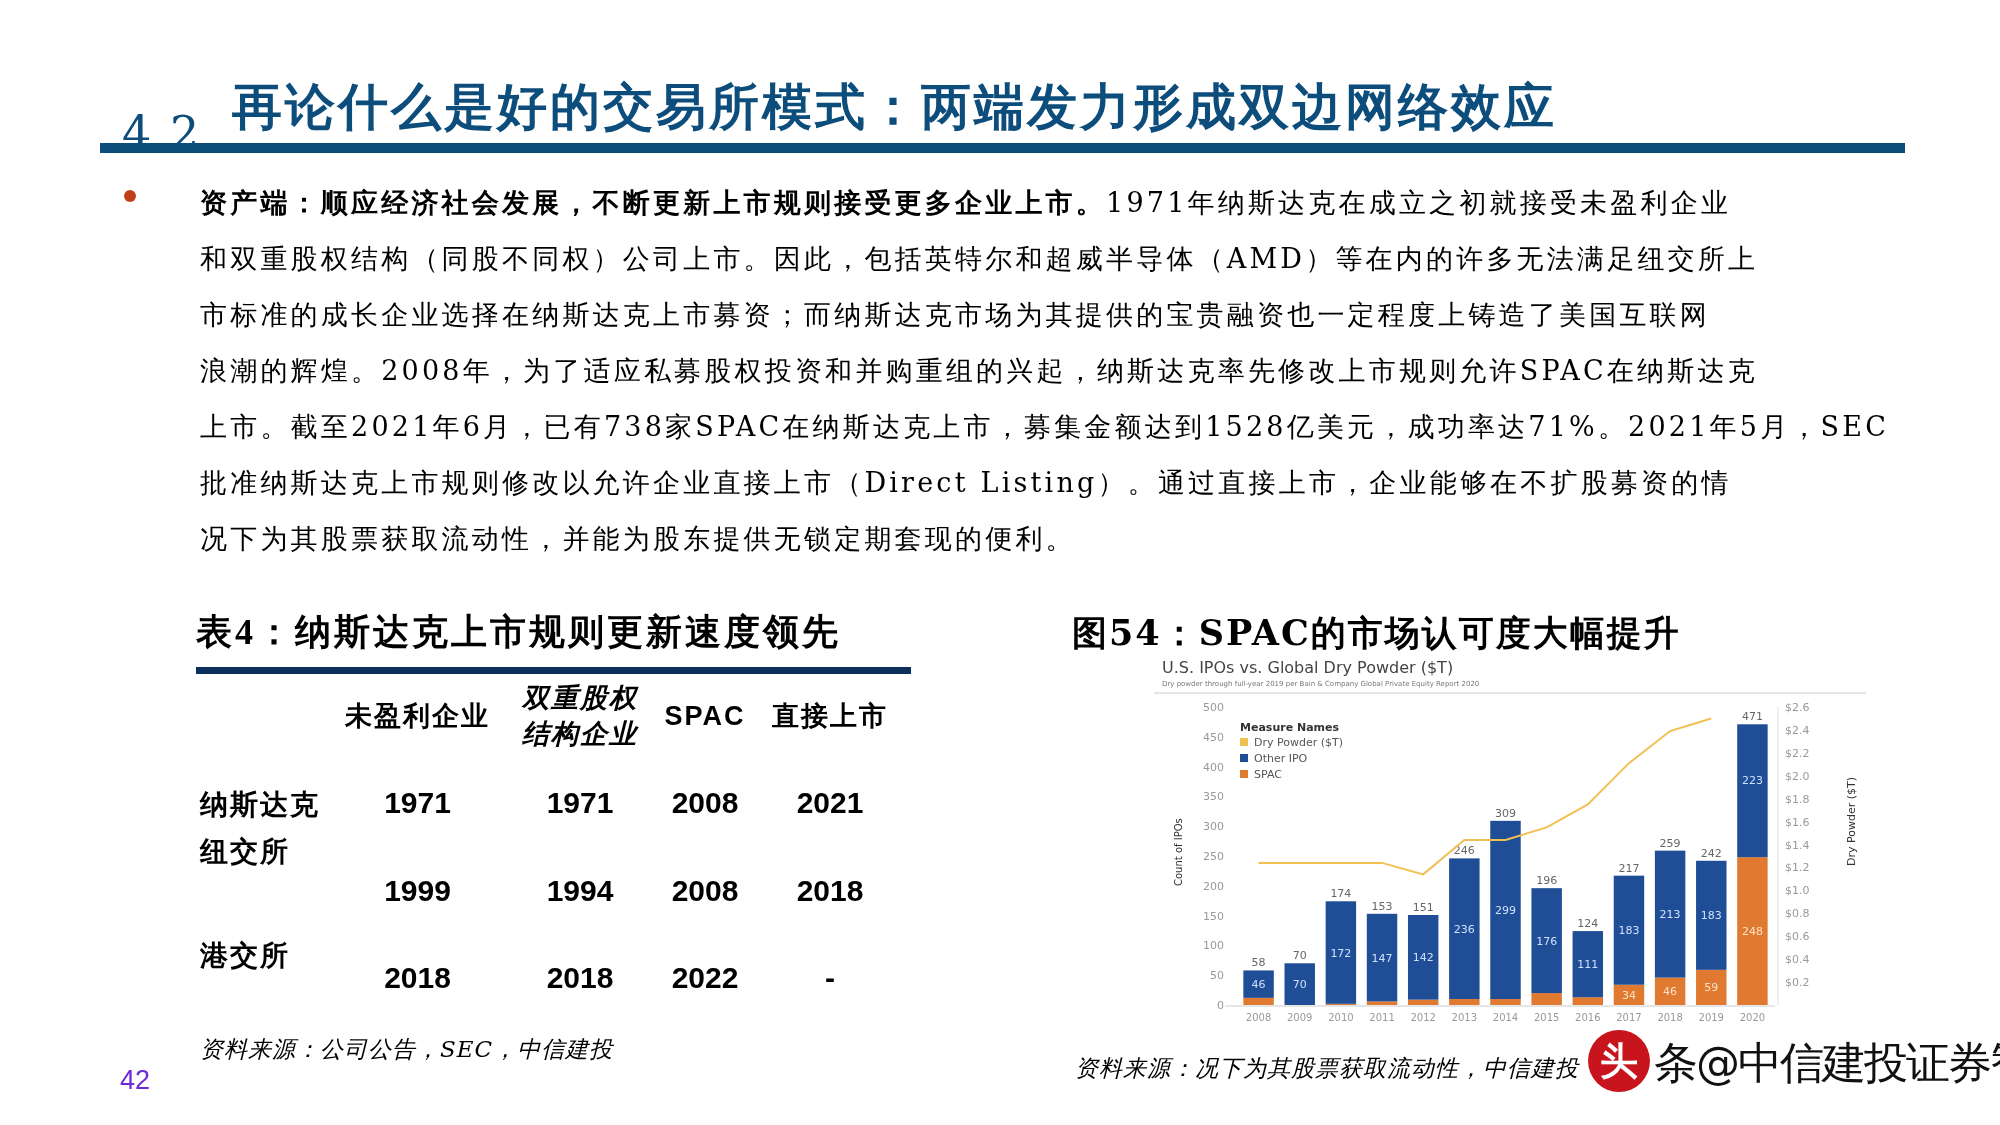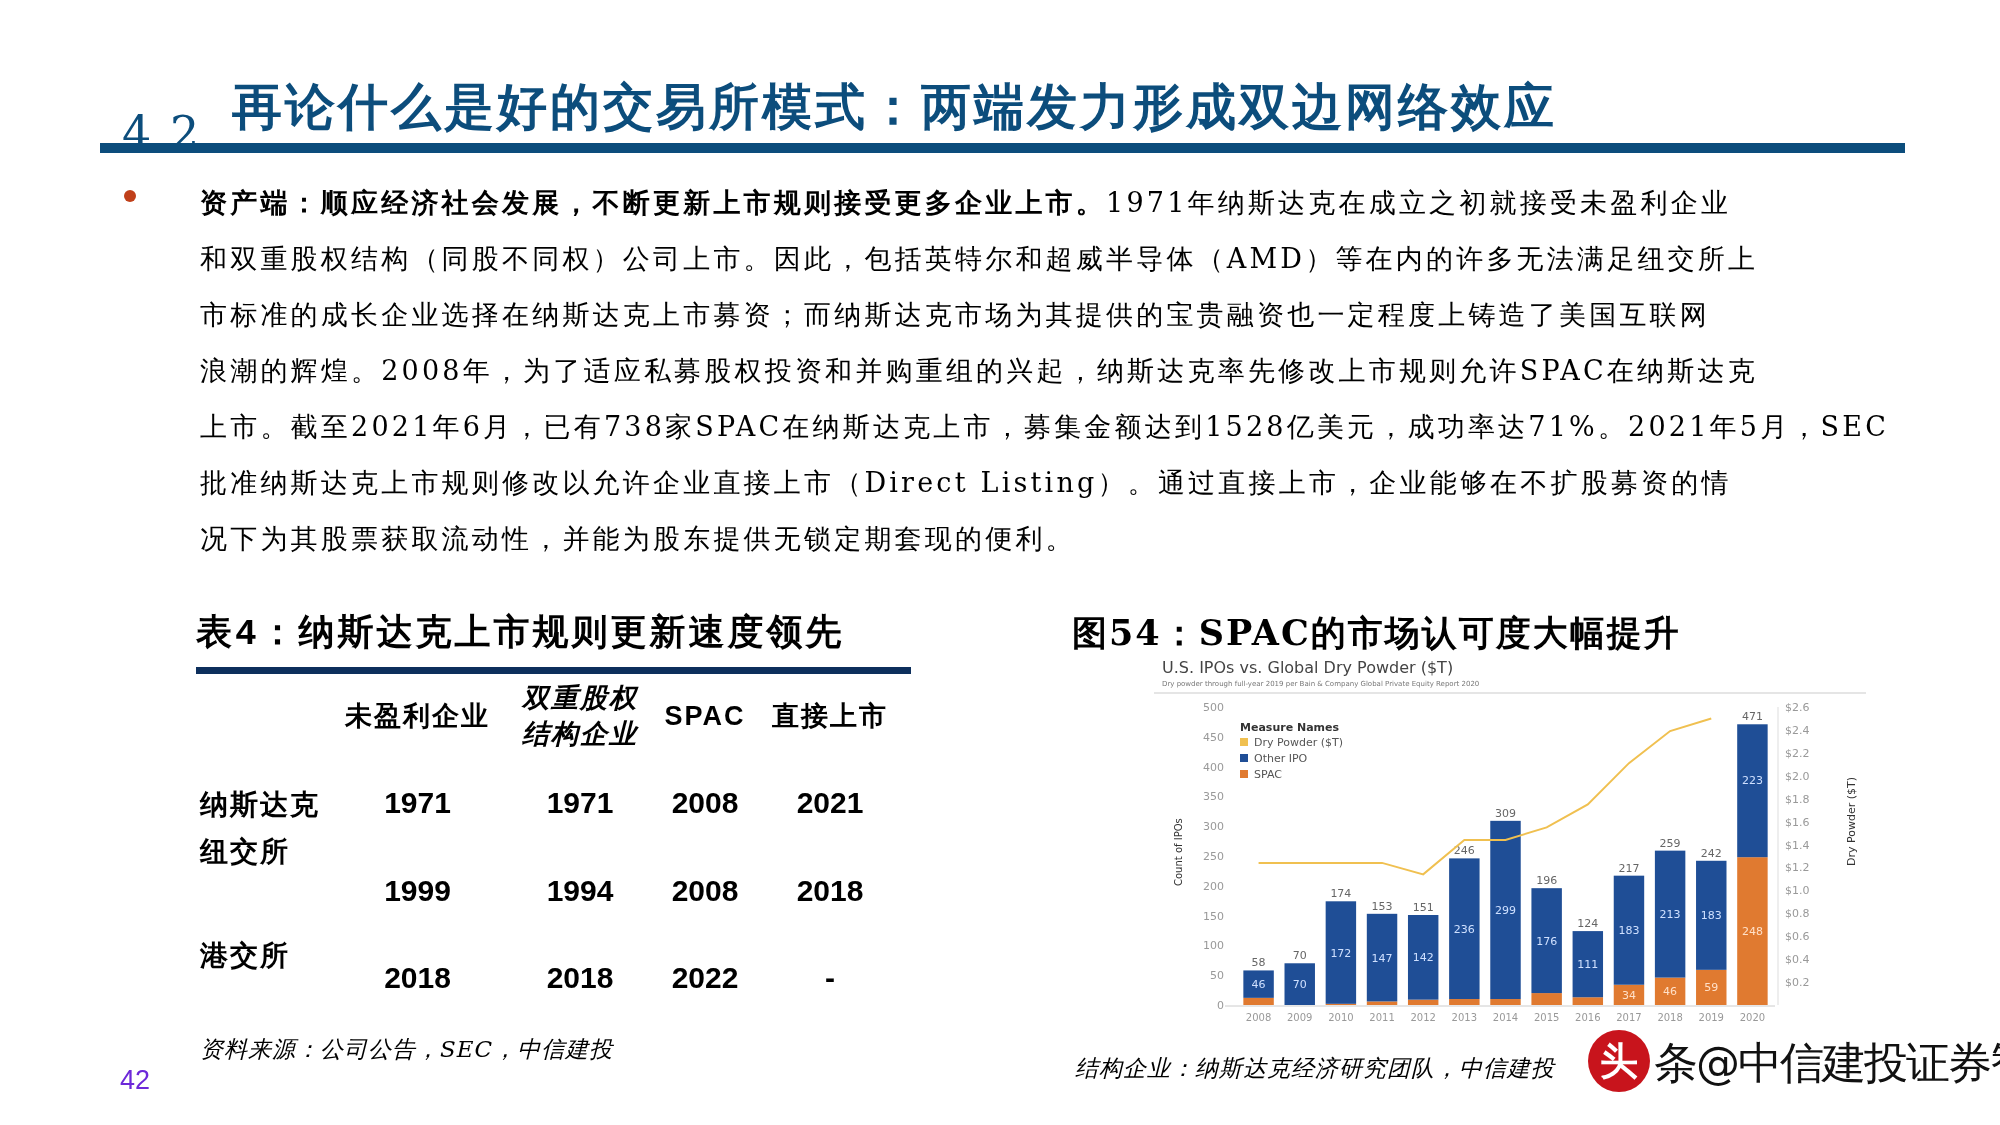--- a/index.html
+++ b/index.html
@@ -5,21 +5,21 @@
   * { margin:0; padding:0; box-sizing:border-box; }
   html, body { width:2000px; height:1125px; background:#ffffff; overflow:hidden; }
   body { position:relative; font-family:"DejaVu Sans", sans-serif; color:#000; }
   .abs { position:absolute; }
   #title-num { left:122px; top:72px; font-family:"DejaVu Serif", serif; font-size:46px; color:#0c4d7c; letter-spacing:2px;margin-top:34px; }
   #title-text { left:232px; top:74px; font-family:"DejaVu Serif", serif; font-weight:bold; font-size:50px; color:#0c4d7c; letter-spacing:3px; }
   #title-bar { left:100px; top:143px; width:1805px; height:10px; background:#0c4d7c; }
   #bullet { left:124px; top:190px; width:12px; height:12px; border-radius:50%; background:#c0401a; }
   .para-line { left:200px; font-family:"DejaVu Serif", serif; font-size:27px; letter-spacing:3.2px; white-space:nowrap; line-height:40px; }
   .para-line b { font-weight:bold; }
-  #table-title { left:196px; top:608px; font-family:Liberation Mono, monospace; font-weight:bold; font-size:36px; letter-spacing:3px; }
+  #table-title { left:196px; top:608px; font-family:Liberation Serif, serif; font-weight:bold; font-size:36px; letter-spacing:3px; }
   #table-bar { left:196px; top:667px; width:715px; height:7px; background:#0d2f5c; }
   .th { font-family:"DejaVu Serif", serif; font-weight:bold; font-size:27px; text-align:center; letter-spacing:2px; line-height:36px; }
   .td { font-family:"Liberation Sans", sans-serif; font-weight:bold; font-size:30px; text-align:center; }
   .rh { font-family:"DejaVu Serif", serif; font-weight:bold; font-size:28px; letter-spacing:2px; }
   .source { font-family:"DejaVu Serif", serif; font-style:italic; font-size:23px; letter-spacing:1px; }
   #page-num { left:120px; top:1065px; font-family:"Liberation Sans", sans-serif; font-size:27px; color:#6d28d9; }
   #fig-title { left:1072px; top:610px; font-family:"DejaVu Serif", serif; font-weight:bold; font-size:35px; letter-spacing:2px; }
   #chart { left:1150px; top:655px; width:720px; height:380px; }
   #watermark { left:1588px; top:1030px; width:400px; height:70px; }
   .wm-circle { position:absolute; left:0; top:0; width:62px; height:62px; border-radius:50%; background:#c8141c; color:#fff; font-family:"DejaVu Serif", serif; font-weight:bold; font-size:38px; line-height:62px; text-align:center; }
@@ -191,18 +191,18 @@
       <polyline points="108.57692307692308,207.87692307692308 149.73076923076923,207.87692307692308 190.8846153846154,207.87692307692308 232.03846153846152,207.87692307692308 273.1923076923077,219.33846153846156 314.34615384615387,184.95384615384617 355.5,184.95384615384617 396.6538461538462,172.34615384615384 437.8076923076923,149.42307692307693 478.96153846153845,108.1615384615385 520.1153846153846,76.06923076923073 561.2692307692307,63.46153846153851" fill="none" stroke="#f0c050" stroke-width="2"></polyline>
       <text x="90" y="76" font-size="11" fill="#333" font-weight="bold" font-family="&quot;DejaVu Sans&quot;, sans-serif">Measure Names</text>
       <rect x="90" y="83" width="8" height="8" fill="#f0c050"></rect>
       <text x="104" y="91" font-size="11" fill="#555" font-family="&quot;DejaVu Sans&quot;, sans-serif">Dry Powder ($T)</text>
       <rect x="90" y="99" width="8" height="8" fill="#1f4e96"></rect>
       <text x="104" y="107" font-size="11" fill="#555" font-family="&quot;DejaVu Sans&quot;, sans-serif">Other IPO</text>
       <rect x="90" y="115" width="8" height="8" fill="#e07a30"></rect>
       <text x="104" y="123" font-size="11" fill="#555" font-family="&quot;DejaVu Sans&quot;, sans-serif">SPAC</text>
     </g>
 </svg>
-<div class="abs source" style="left:1075px; top:1053px;">结构企业：纳斯达克经济研究团队，中信建投</div>
+<div class="abs source" style="left:1075px; top:1053px;">资料来源：况下为其股票获取流动性，中信建投</div>
 
 <div id="watermark" class="abs">
   <div class="wm-circle">头</div>
   <div class="wm-text">条@中信建投证券智库</div>
 </div>
 
 </body></html>

